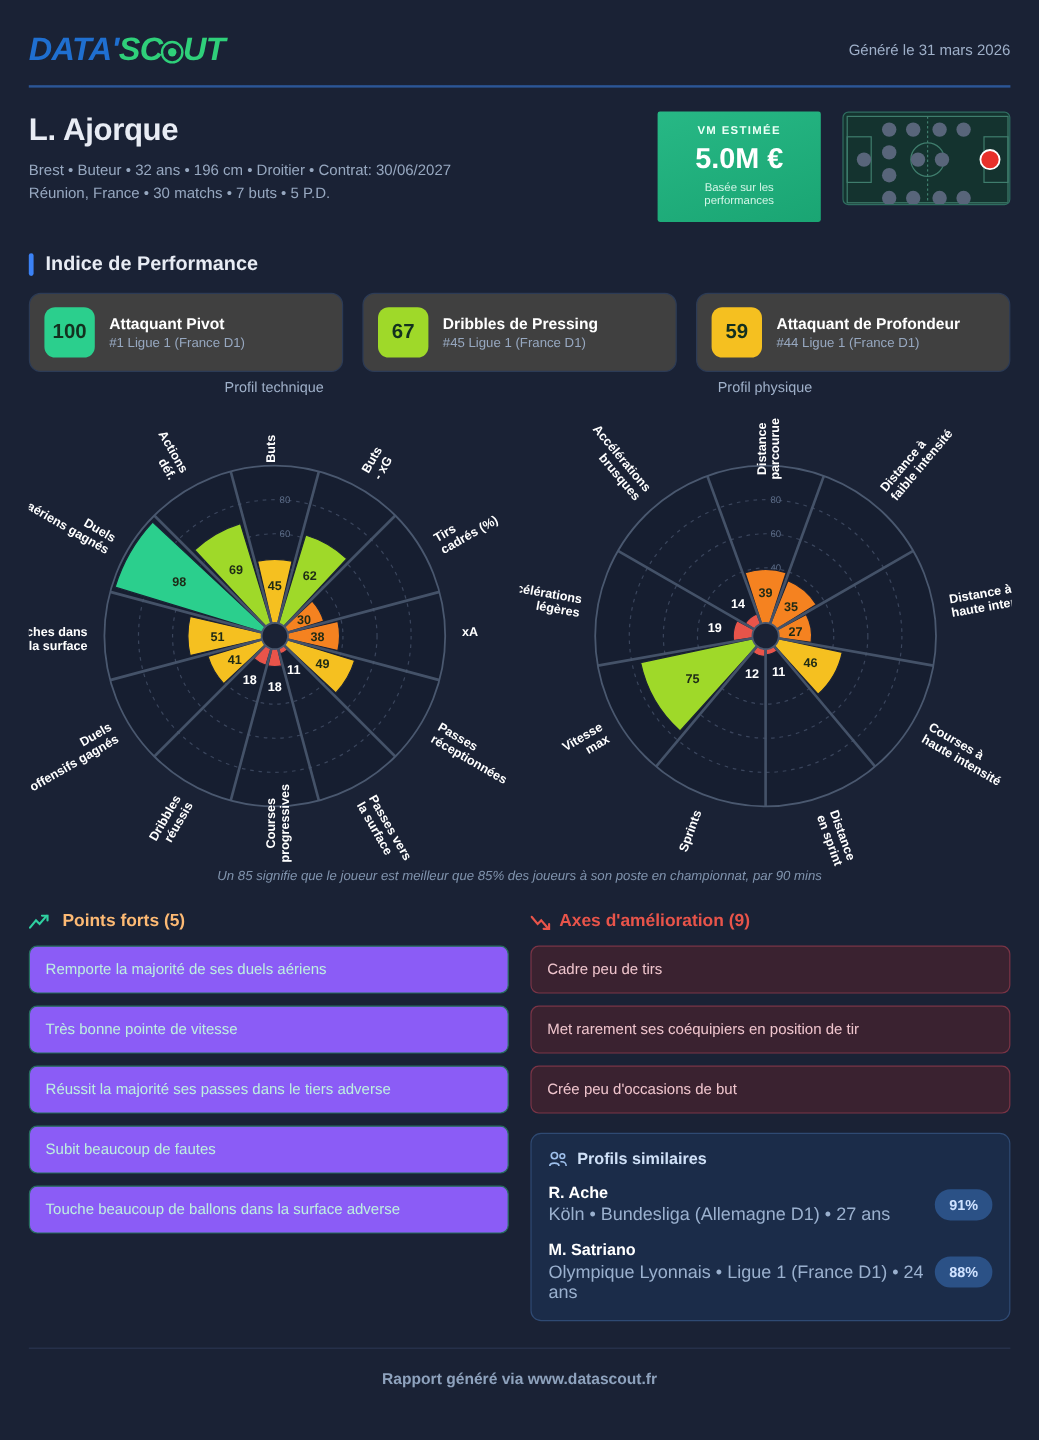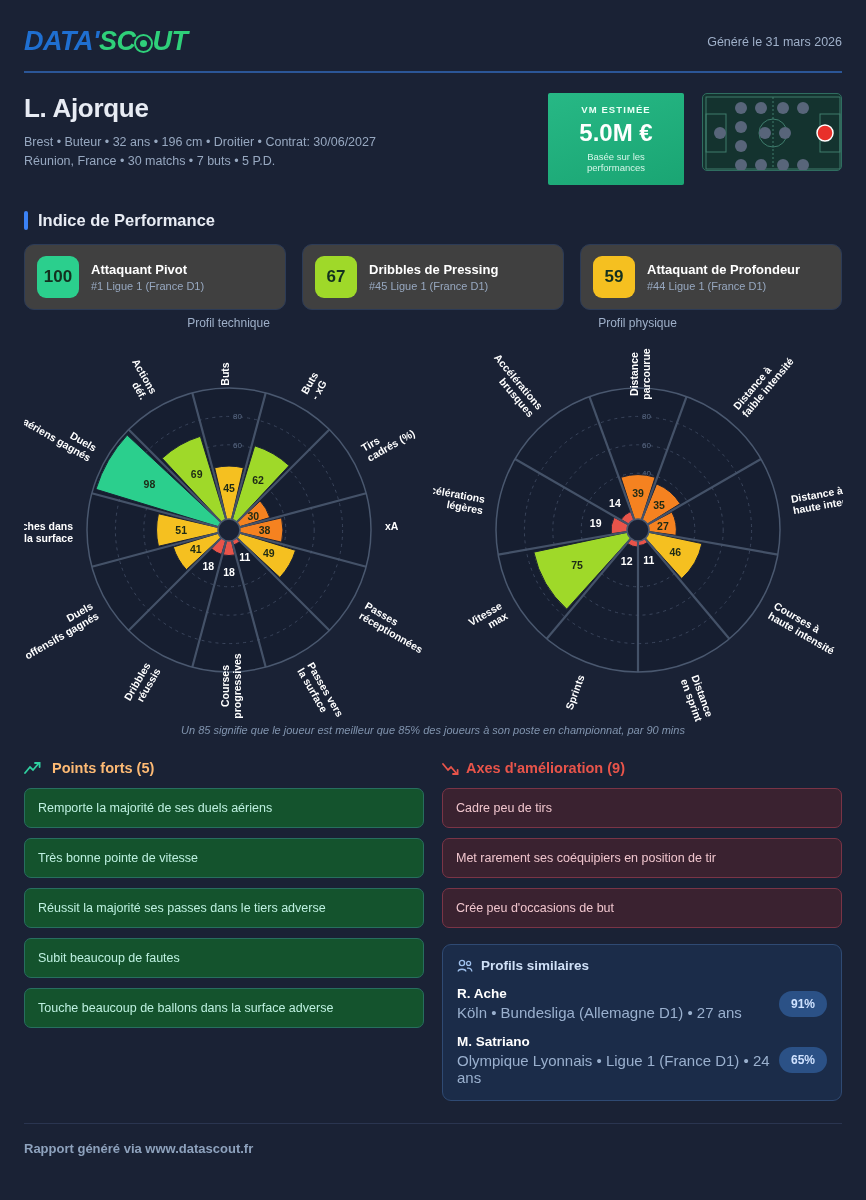--- a/index.html
+++ b/index.html
@@ -58,36 +58,36 @@
   .footnote { text-align: center; font-size: 11px; font-style: italic; color: #8194ae; margin-top: 2px; }
 
   
   .twocol { display: flex; gap: 18px; margin-top: 24px; }
   .col { flex: 1; }
   .colhead { display: flex; align-items: center; gap: 7px; font-size: 14.5px; font-weight: 800; }
   .colhead.pos { color: #fdba74; gap: 11px; }
   .colhead.neg { color: #e8544a; }
   .itemlist { margin-top: 12px; display: flex; flex-direction: column; gap: 10px; }
   .item { border-radius: 7px; padding: 12px 13px; font-size: 12.5px; }
-  .item.pos { background: #14532d; border: 1px solid #276f5f; color: #bdf0e0; }
+  .item.pos { background: #8b5cf6; border: 1px solid #276f5f; color: #bdf0e0; }
   .item.neg { background: #3a2230; border: 1px solid #7a3446; color: #f0c5cd; }
 
   
   .simcard { margin-top: 16px; background: #1b2c49; border: 1px solid #2f4straight; border: 1px solid #2f4a73;
              border-radius: 9px; padding: 13px 14px 14px; }
   .simhead { display: flex; align-items: center; gap: 8px; font-size: 13.5px; font-weight: 800; color: #cfe0f7; }
   .simrow { display: flex; align-items: center; justify-content: space-between; margin-top: 13px; }
   .simname { font-size: 13.5px; font-weight: 700; color: #fff; }
   .simmeta { font-size: 15px; color: #9ab0ce; margin-top: 3px; }
   .simpct { background: #2b5186; color: #cfe2ff; font-size: 12px; font-weight: 700;
             border-radius: 14px; padding: 6px 12px; flex: none; }
 
   
   .footrule { height: 1px; background: #2a3burst; background: #2a3550; margin-top: 22px; }
-  .footer { font-size: 13px; font-weight: 700; color: #8ea2bd; margin-top: 17px; }
+  .footer { text-align: center; font-size: 13px; font-weight: 700; color: #8ea2bd; margin-top: 17px; }
   svg { display: block; }
   .rlabel { font-size: 10.5px; font-weight: 700; fill: #ffffff; }
   .rtick { font-size: 8px; fill: #5b6b86; }
   .rvalnum { font-size: 10.5px; font-weight: 800; }
 </style>
 </head>
 <body>
 
 <div class="page">
 
@@ -392,21 +392,21 @@
             <div class="simname">R. Ache</div>
             <div class="simmeta">Köln • Bundesliga (Allemagne D1) • 27 ans</div>
           </div>
           <div class="simpct">91%</div>
         </div>
         <div class="simrow">
           <div>
             <div class="simname">M. Satriano</div>
             <div class="simmeta">Olympique Lyonnais • Ligue 1 (France D1) • 24 ans</div>
           </div>
-          <div class="simpct">65%</div>
+          <div class="simpct">88%</div>
         </div>
       </div>
     </div>
   </div>
 
   <div class="footrule"></div>
   <div class="footer">Rapport généré via www.datascout.fr</div>
 </div>
 
 </body></html>

